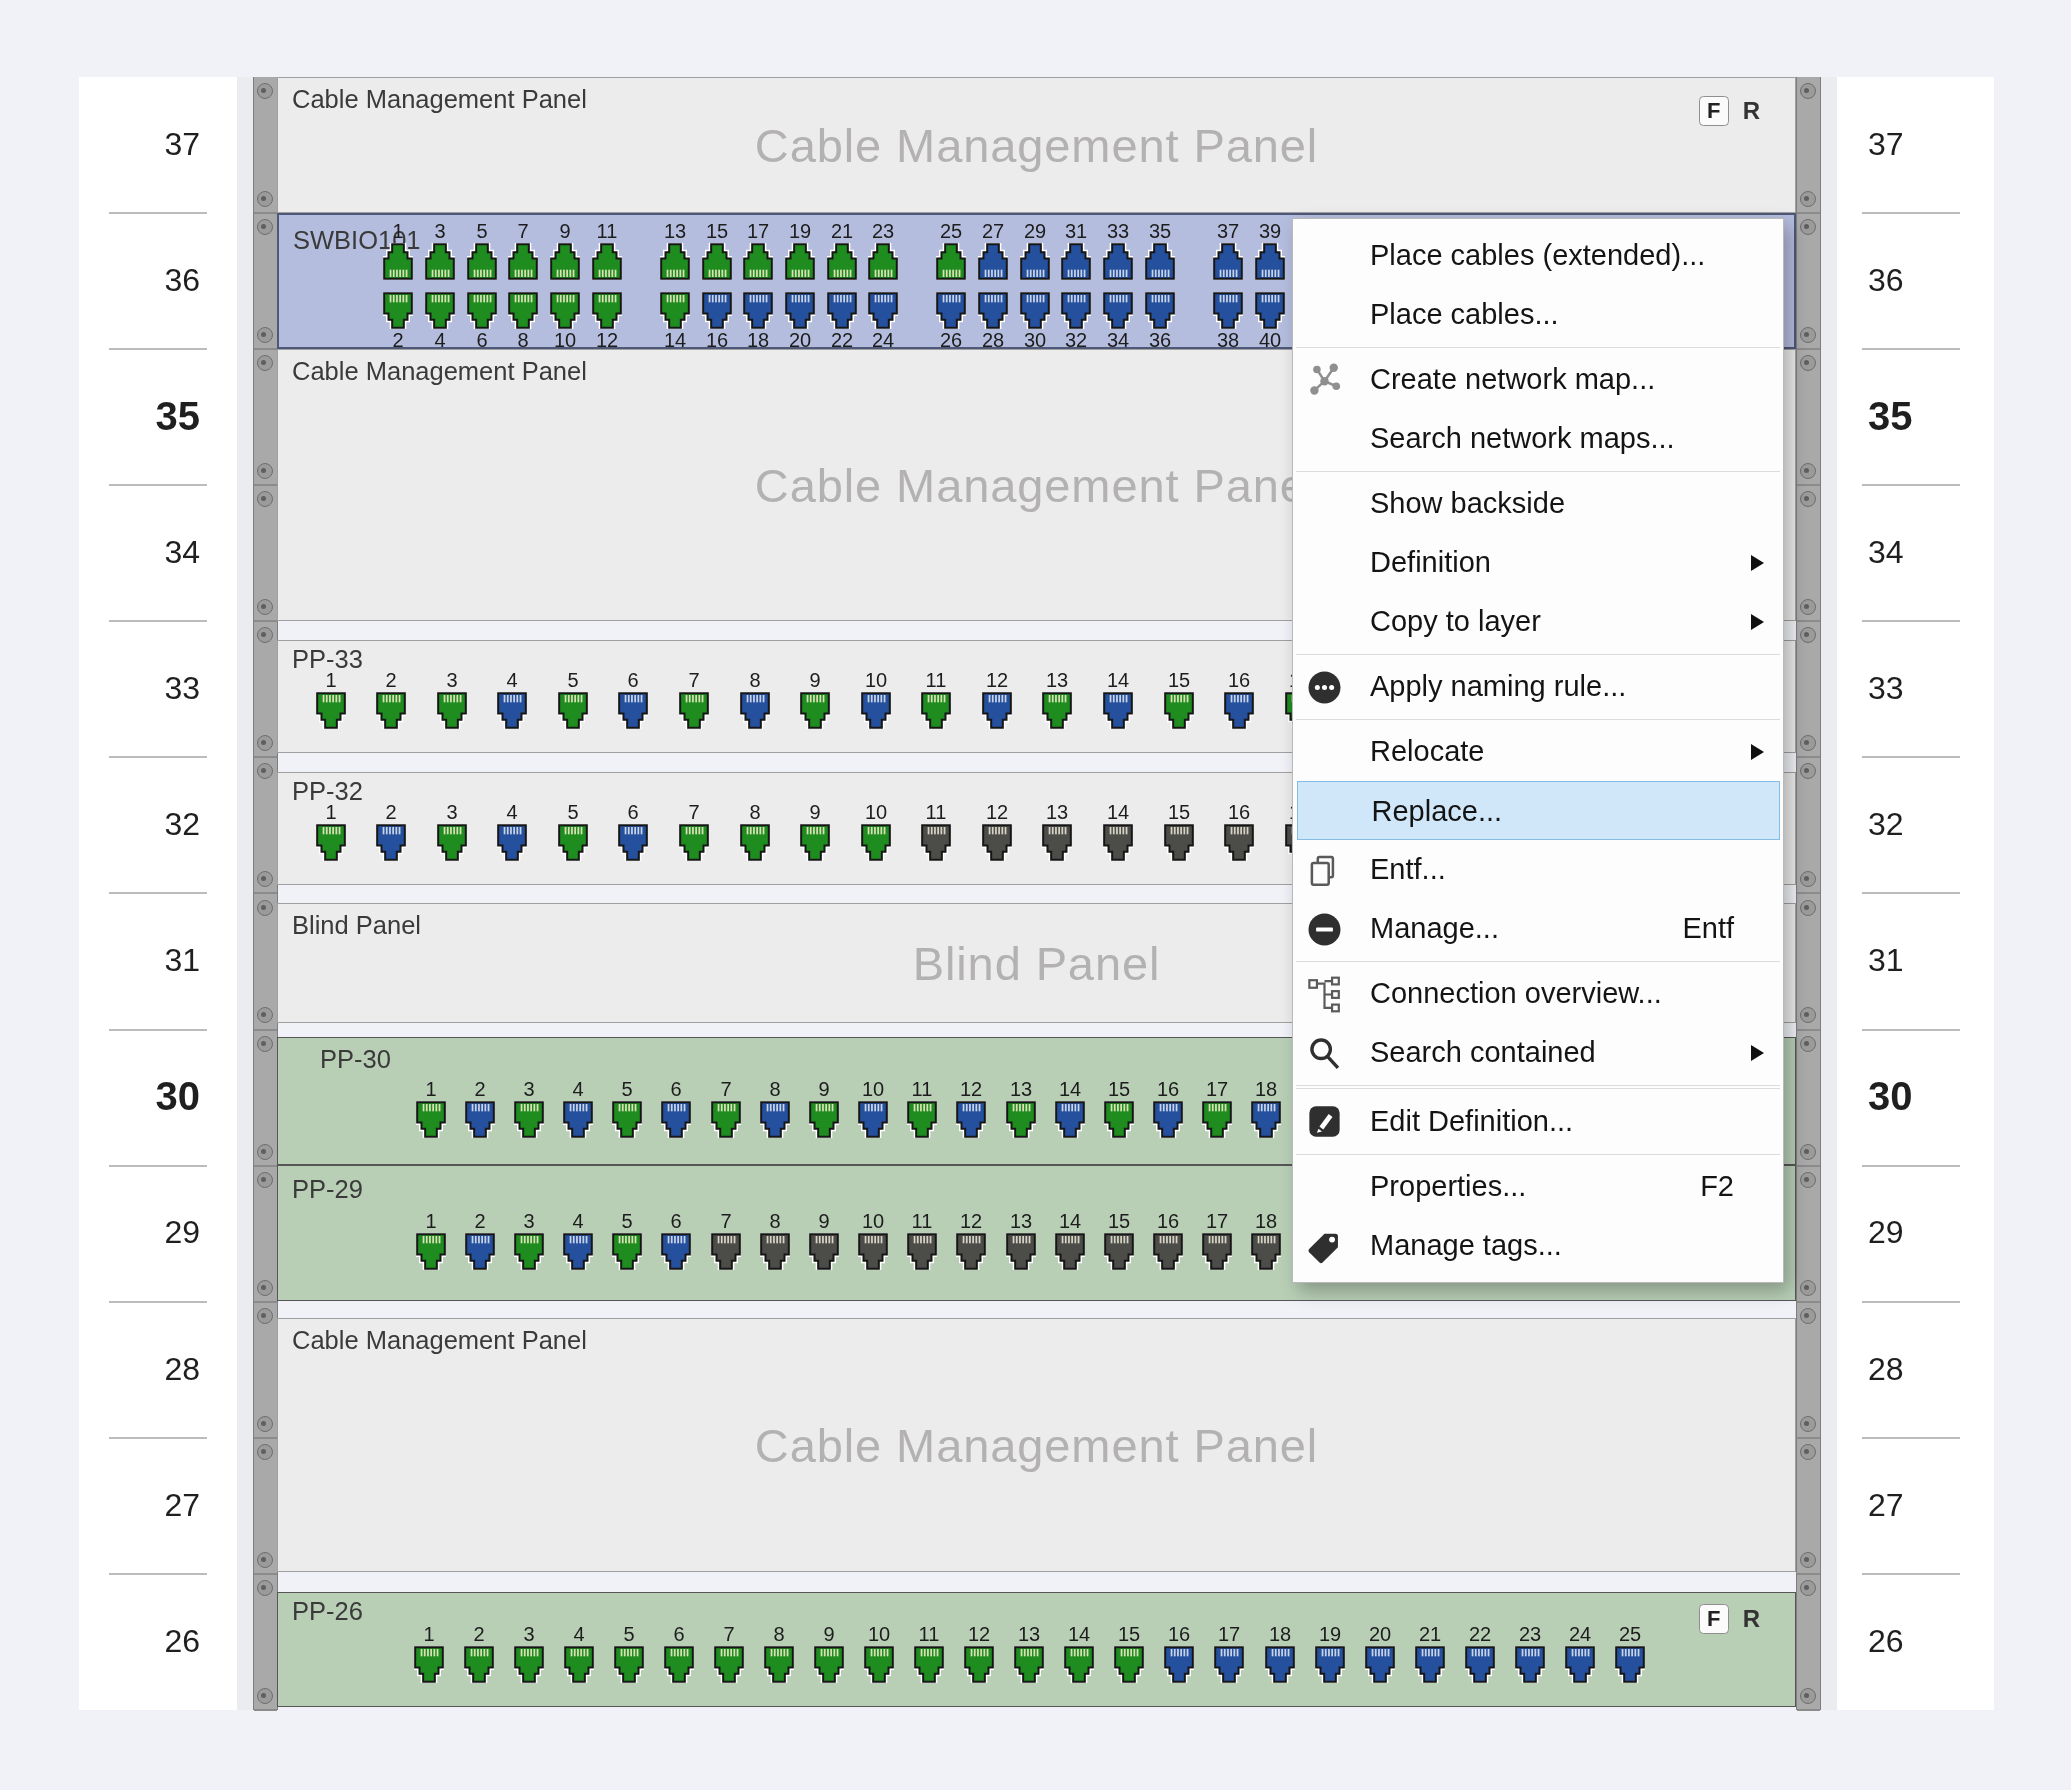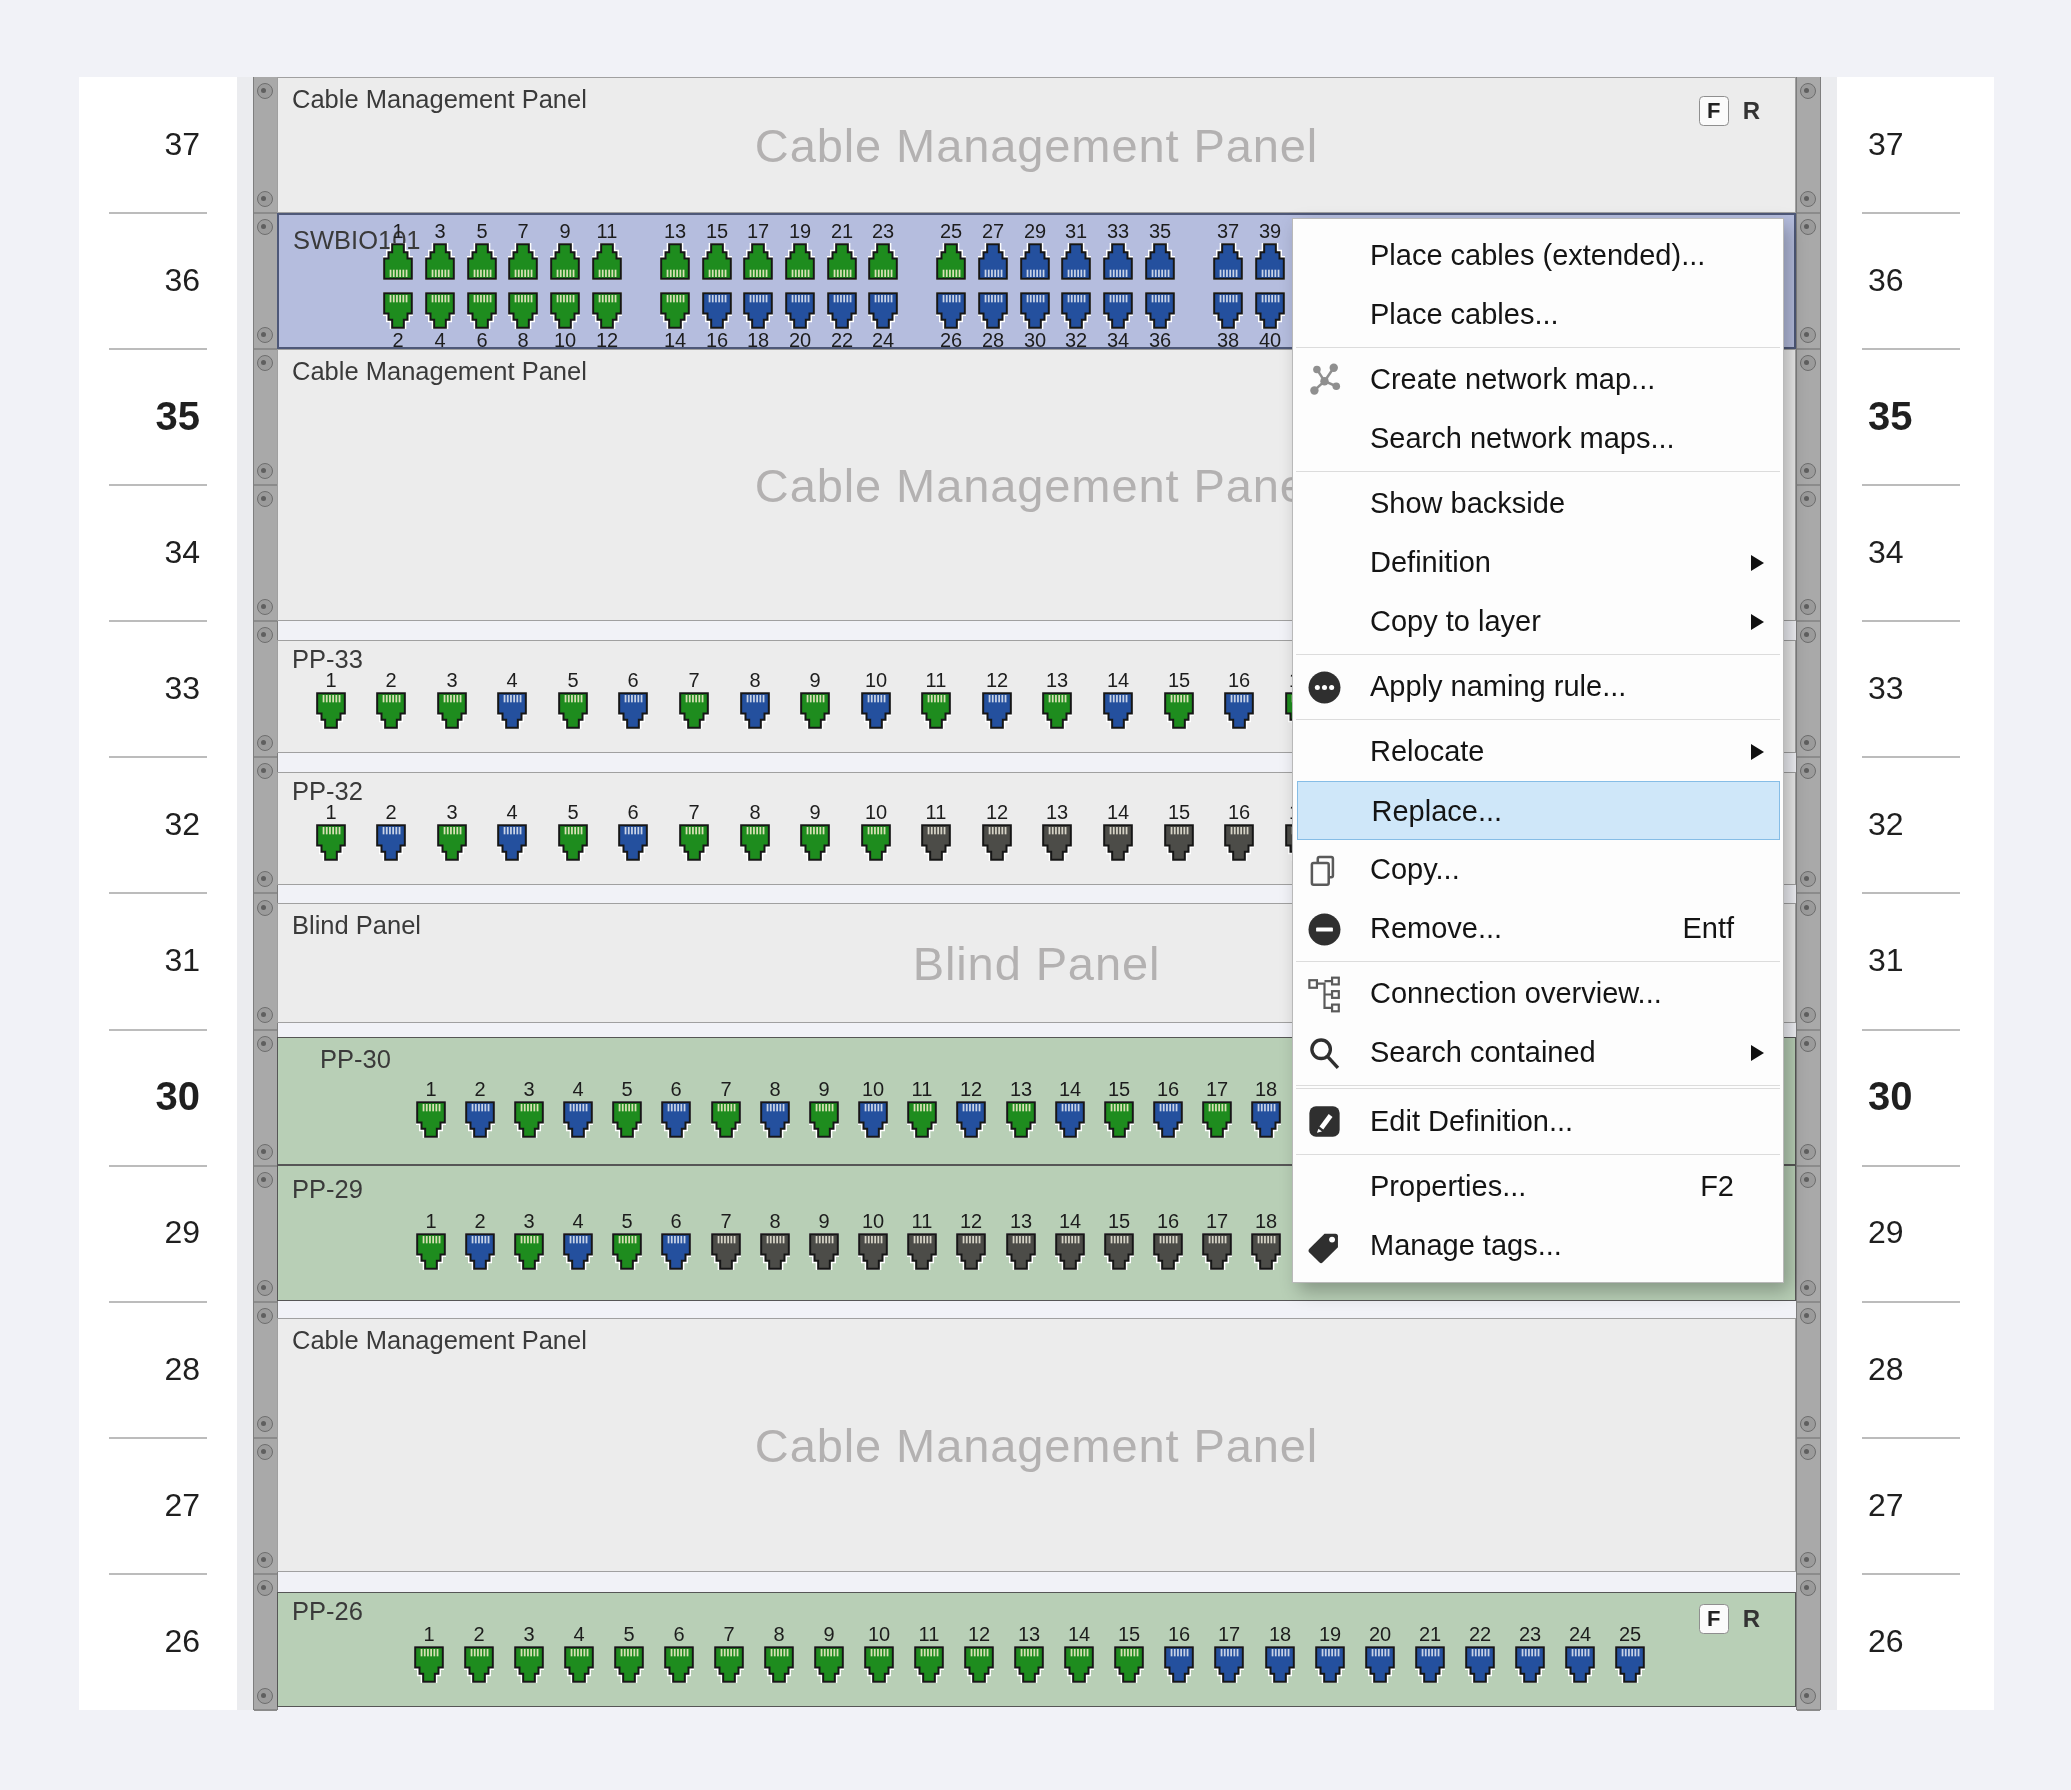--- a/index.html
+++ b/index.html
@@ -2386,27 +2386,27 @@
         <svg viewBox="0 0 44 44">
           <circle cx="22" cy="22" r="19" fill="#2f2f2f"></circle>
           <circle cx="13.5" cy="22" r="3" fill="#fff"></circle>
           <circle cx="22" cy="22" r="3" fill="#fff"></circle>
           <circle cx="30.5" cy="22" r="3" fill="#fff"></circle>
         </svg>
       </span></div>
     <div class="msep"></div>
     <div class="mi"><span>Relocate</span><span class="marrow"></span></div>
     <div class="mi hl"><span>Replace...</span></div>
-    <div class="mi"><span>Copy...</span><span class="mic">
+    <div class="mi"><span>Entf...</span><span class="mic">
         <svg viewBox="0 0 44 44" fill="none" stroke="#5a5a5a" stroke-width="3">
           <rect x="7" y="13" width="20" height="26" rx="2"></rect>
           <path d="M14 13 V8 a2 2 0 0 1 2-2 h14 a2 2 0 0 1 2 2 v20 a2 2 0 0 1 -2 2 h-3"></path>
         </svg>
       </span></div>
-    <div class="mi"><span>Remove...</span><span class="mic">
+    <div class="mi"><span>Manage...</span><span class="mic">
         <svg viewBox="0 0 44 44">
           <circle cx="22" cy="22" r="19" fill="#2f2f2f"></circle>
           <rect x="12" y="19.5" width="20" height="5" rx="1" fill="#fff"></rect>
         </svg>
       </span><span class="msc">Entf</span></div>
     <div class="msep"></div>
     <div class="mi"><span>Connection overview...</span><span class="mic">
         <svg viewBox="0 0 44 44" stroke="#5a5a5a" stroke-width="2.6" fill="none">
           <rect x="4" y="5" width="9" height="9"></rect>
           <rect x="31" y="2" width="8" height="8"></rect>

